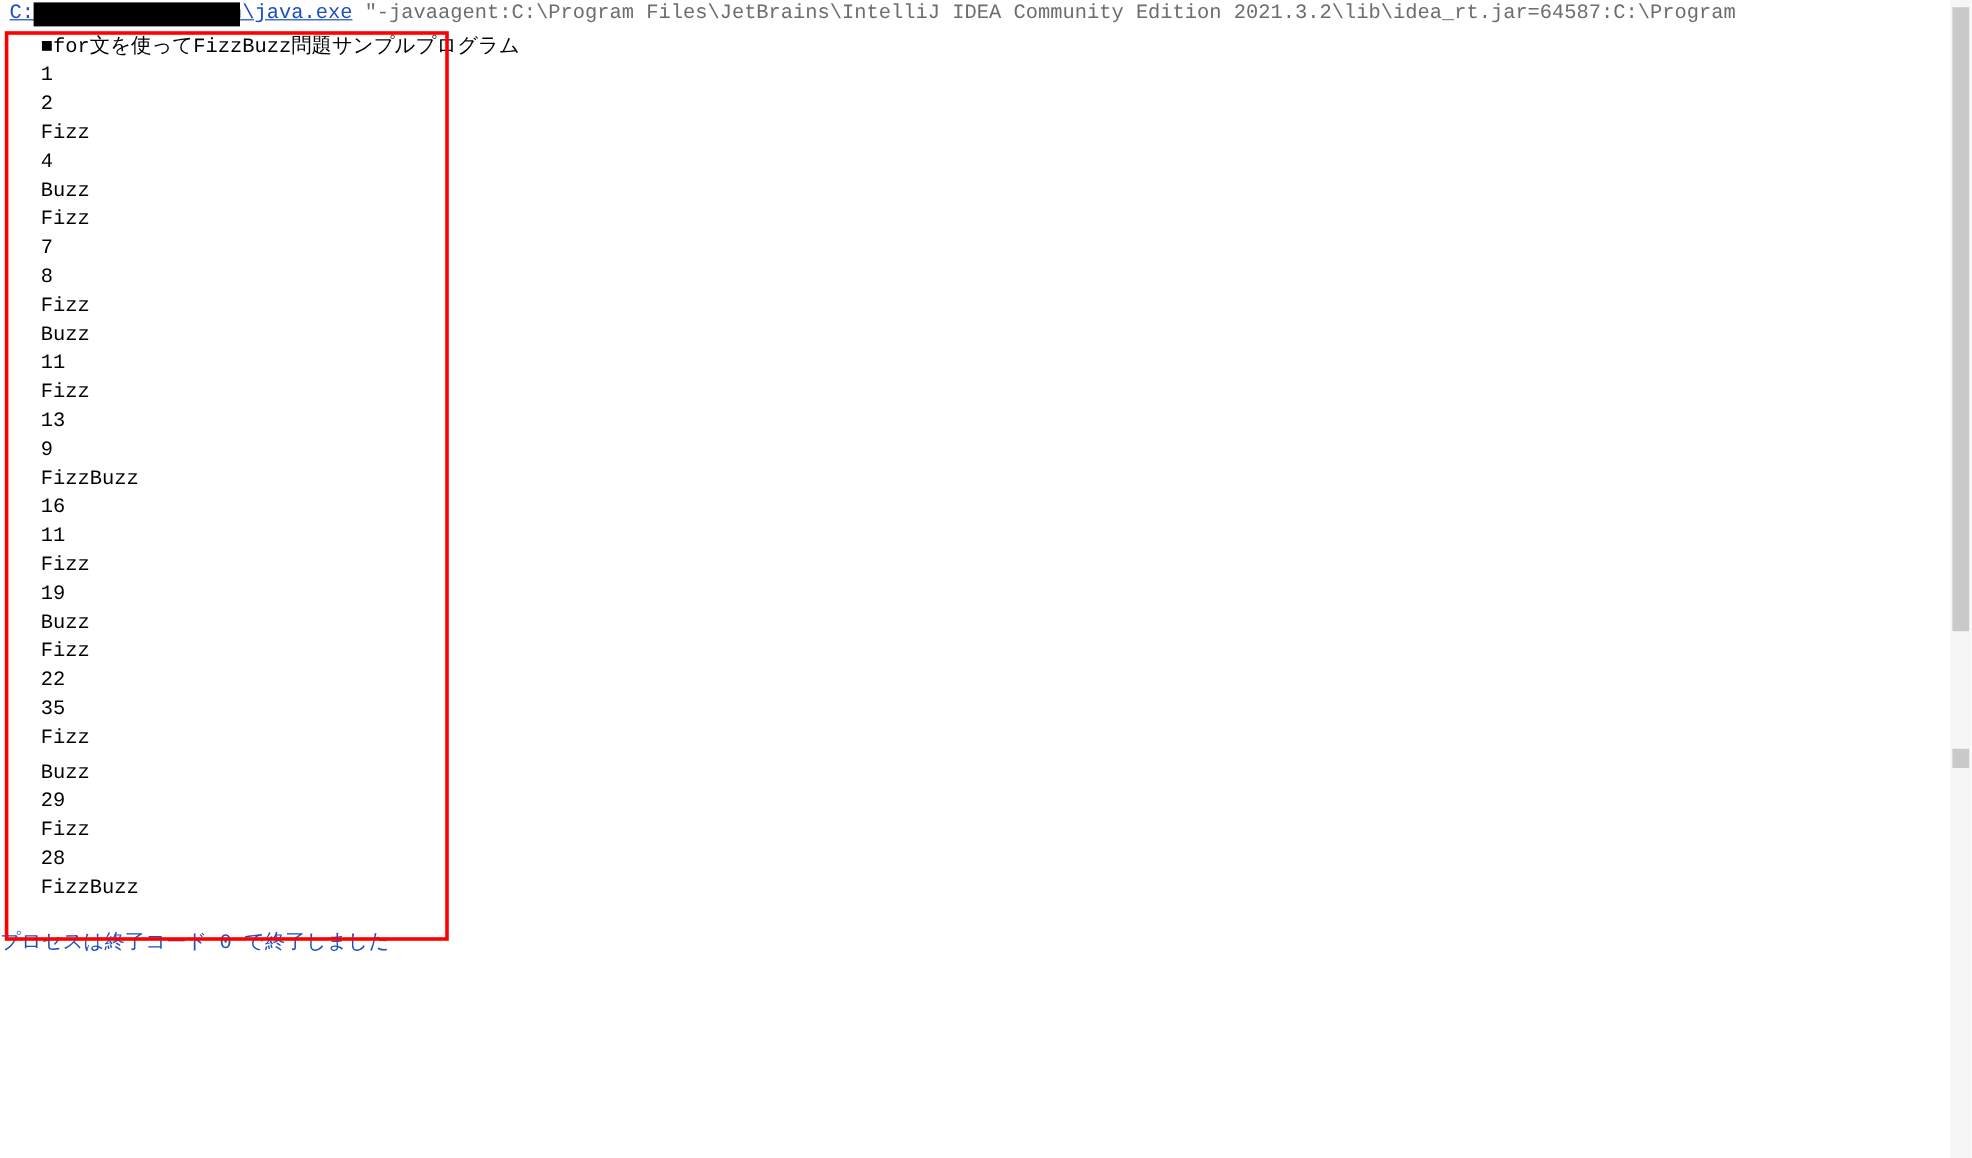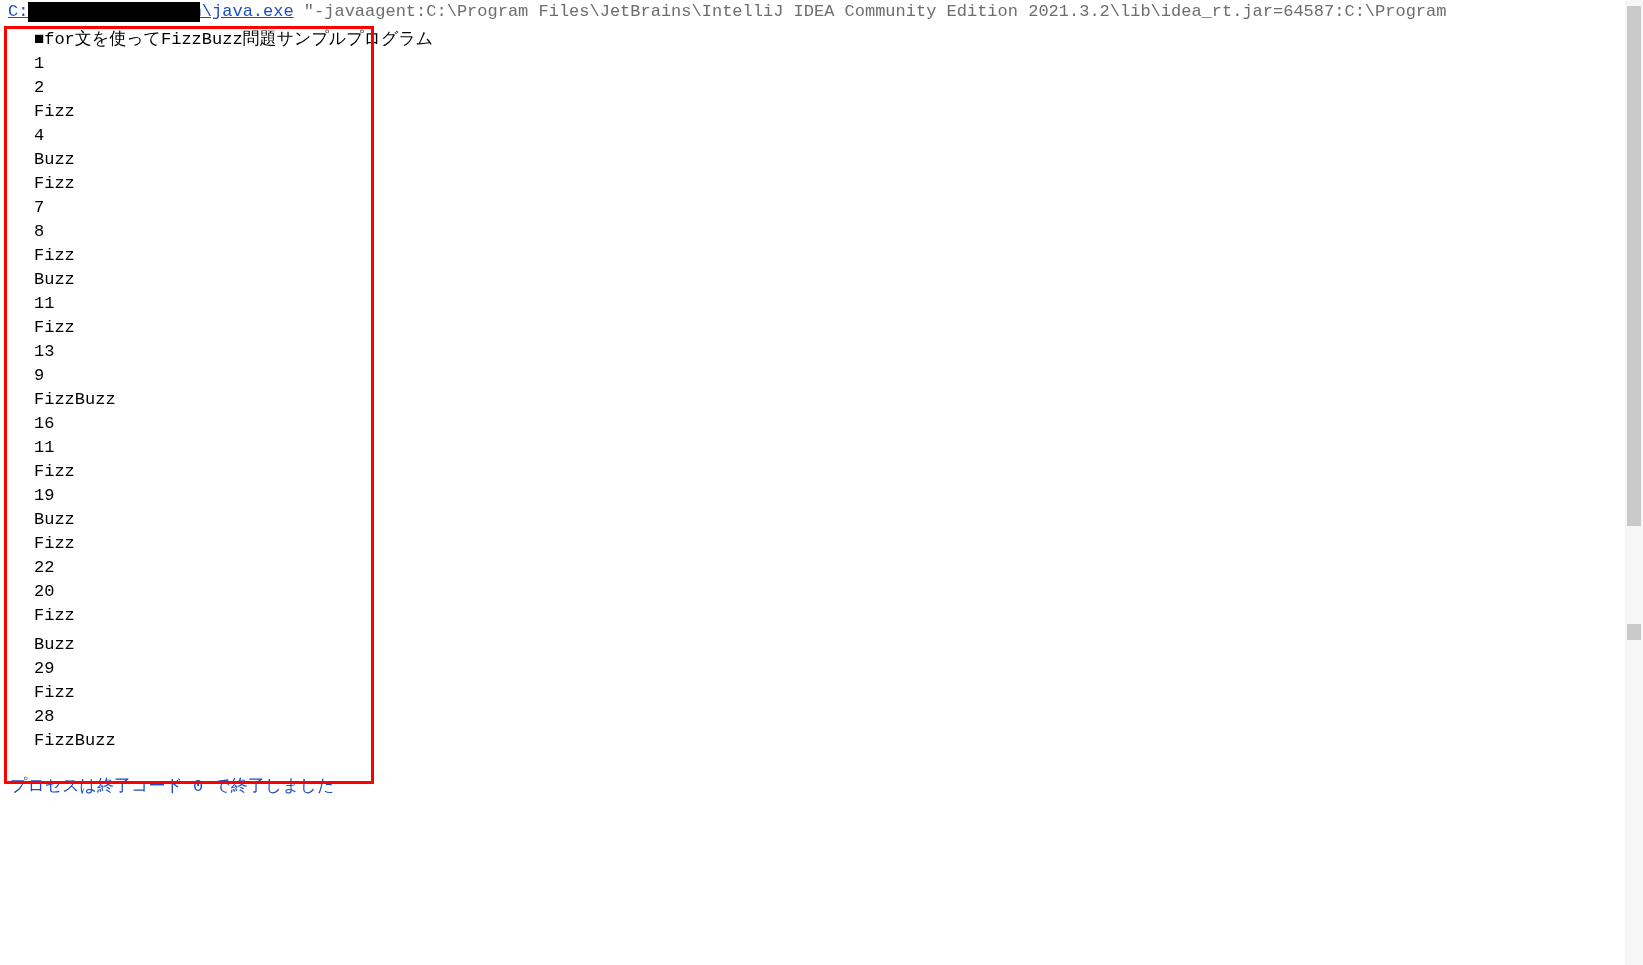--- a/index.html
+++ b/index.html
@@ -50,21 +50,20 @@
     position: relative;
     padding-left: 10px;
     padding-top: 4px;
   }
   .output .line {
     white-space: pre;
     margin-left: 24px;
   }
   .exit-line {
     color: #1a4fbf;
-    padding-left: 10px;
     margin-top: 22px;
   }
   .scrollbar {
     position: absolute;
     right: 0;
     top: 0;
     width: 18px;
     height: 965px;
     background: #f6f6f6;
   }
@@ -103,21 +102,21 @@
       <div class="line">13</div>
       <div class="line">9</div>
       <div class="line">FizzBuzz</div>
       <div class="line">16</div>
       <div class="line">11</div>
       <div class="line">Fizz</div>
       <div class="line">19</div>
       <div class="line">Buzz</div>
       <div class="line">Fizz</div>
       <div class="line">22</div>
-      <div class="line">20</div>
+      <div class="line">35</div>
       <div class="line">Fizz</div>
       <div class="line" style="margin-top: 5px;">Buzz</div>
       <div class="line">29</div>
       <div class="line">Fizz</div>
       <div class="line">28</div>
       <div class="line">FizzBuzz</div>
     </div>
 </div>
 
 <div class="output-box"></div>

